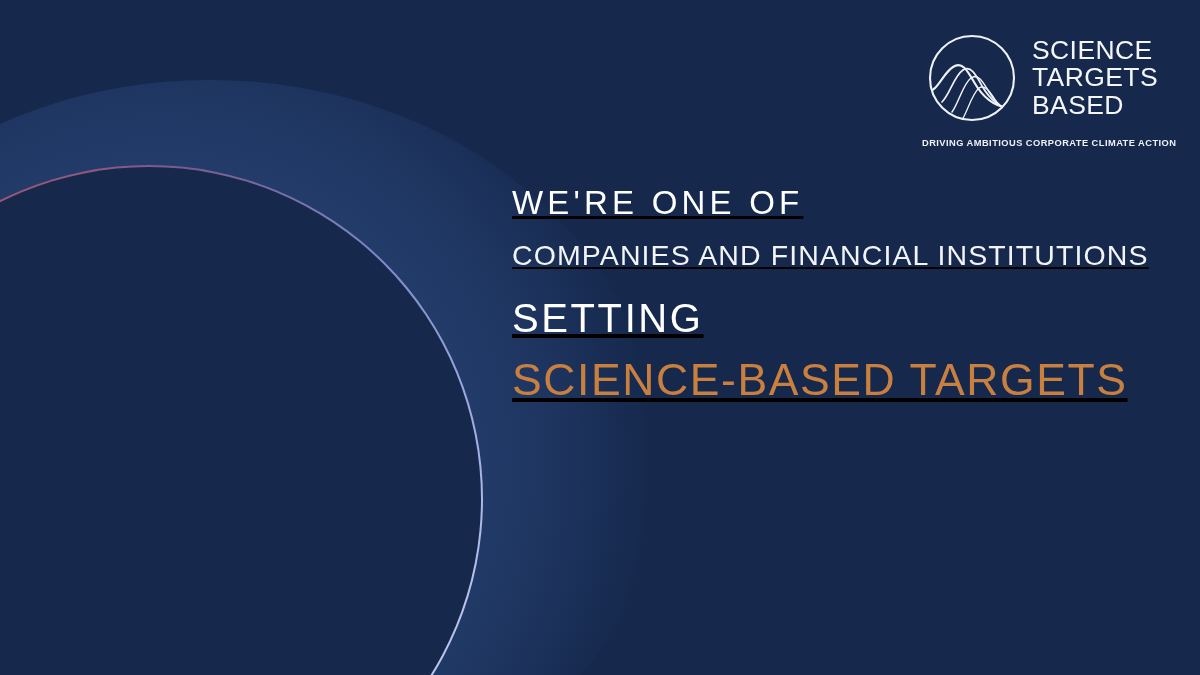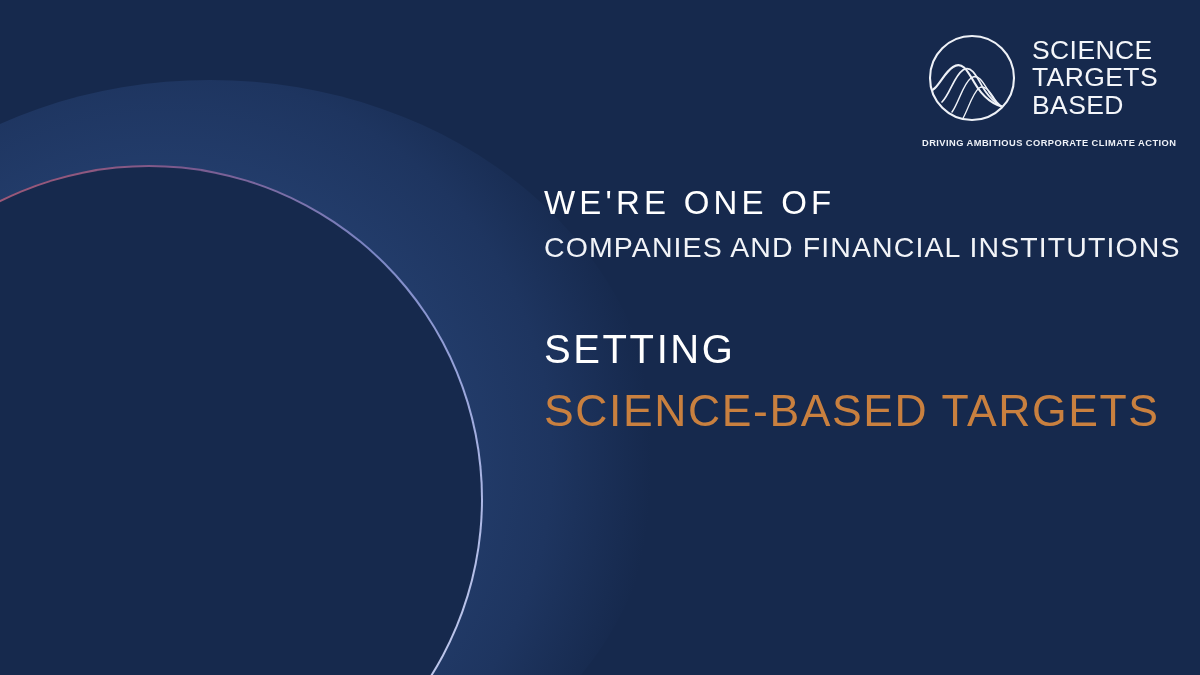--- a/index.html
+++ b/index.html
@@ -174,53 +174,54 @@
   }
   .trunk {
     position: absolute;
     background: #2a2118;
     filter: blur(0.5px);
   }
 
   
   .text-block {
     position: absolute;
-    left: 544px;
+    left: 512px;
     top: 186px;
     width: 650px;
+    text-decoration: underline;
   }
   .line-weof {
     font-size: 33px;
     letter-spacing: 4.2px;
     color: #ffffff;
     font-weight: 400;
     line-height: 1.0;
     white-space: nowrap;
   }
   .line-number {
     margin-left: -4px;
     margin-top: 4px;
     font-size: 132px;
     font-weight: 700;
     color: #DE8238;
     letter-spacing: -1px;
     line-height: 0.96;
     white-space: nowrap;
   }
   .line-companies {
-    margin-top: 14px;
+    margin-top: 22px;
     font-size: 28.5px;
     letter-spacing: 1.1px;
     color: #f2f4f8;
     font-weight: 400;
     line-height: 1.0;
     white-space: nowrap;
   }
   .line-setting {
-    margin-top: 66px;
+    margin-top: 27px;
     font-size: 40px;
     letter-spacing: 2.6px;
     color: #ffffff;
     font-weight: 400;
     line-height: 1.05;
     white-space: nowrap;
   }
   .line-sbt {
     margin-top: 18px;
     font-size: 44.5px;

